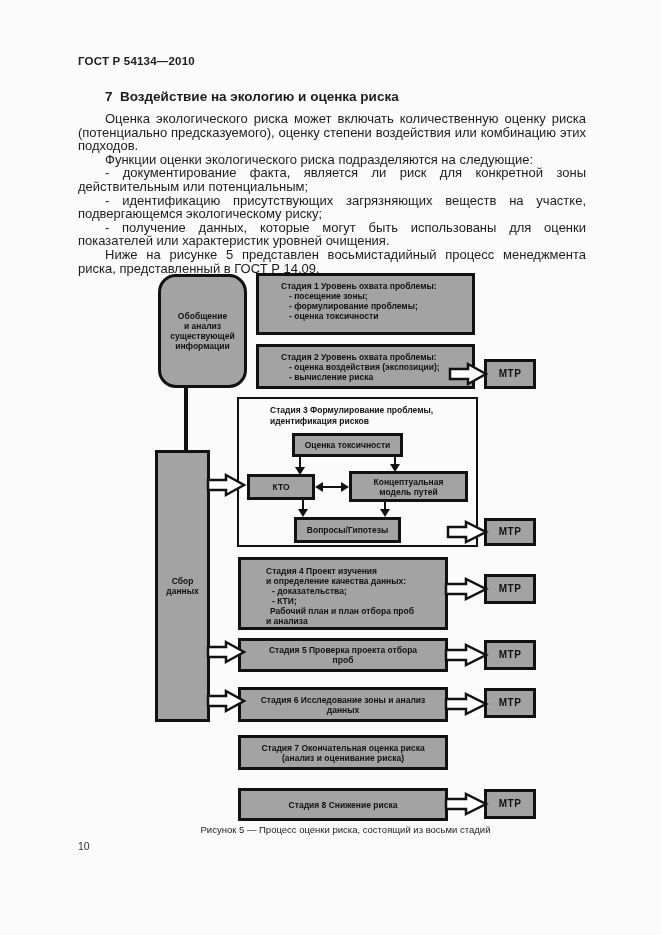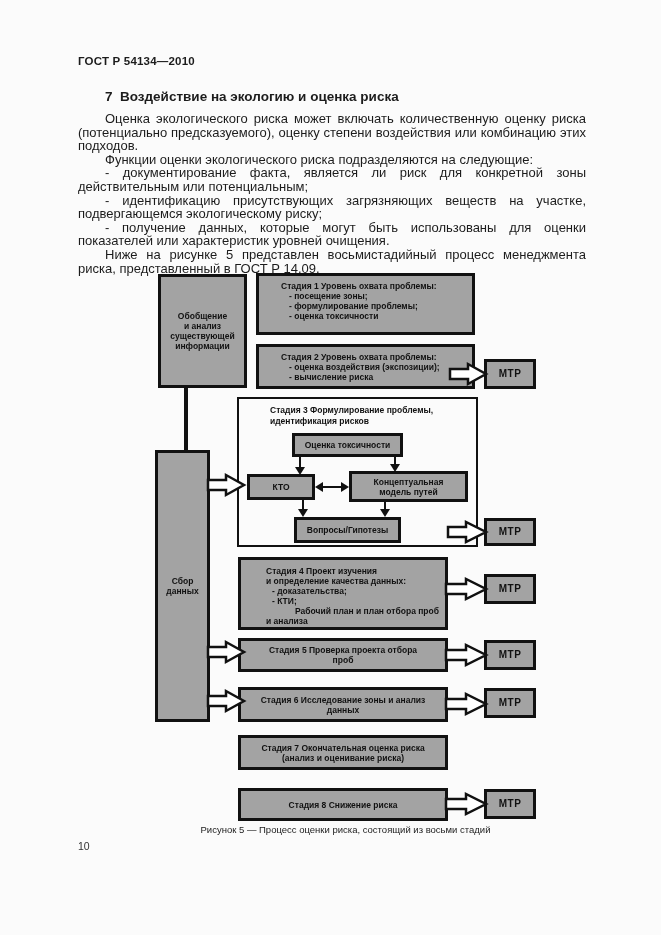--- a/index.html
+++ b/index.html
@@ -35,21 +35,21 @@
   .box.thin{border-width:2px;background:transparent;}
   .center{
     display:flex;align-items:center;justify-content:center;
     text-align:center;white-space:pre-line;
   }
   .stage-pad{padding:5px 6px 0 22px;}
   .st-title{font-weight:bold;}
   .st-item{padding-left:8px;}
   .s4-l0,.s4-l1{padding-left:0;}
   .s4-item{padding-left:6px;}
-  .s4-plan{padding-left:4px;text-align:right;}
+  .s4-plan{padding-left:4px;}
   .stage3-title{
     position:absolute;left:270px;top:137px;width:205px;
     font-weight:bold;font-size:8.5px;line-height:10.5px;
     white-space:pre-line;color:#111;
   }
   .mtr{
     display:flex;align-items:center;justify-content:center;
     font-size:10px;letter-spacing:.5px;
   }
   svg.connectors{position:absolute;left:0;top:0;width:661px;height:570px;pointer-events:none;}
@@ -75,21 +75,21 @@
     <p>Оценка экологического риска может включать количественную оценку риска (потенциально предсказуемого), оценку степени воздействия или комбинацию этих подходов.</p>
     <p>Функции оценки экологического риска подразделяются на следующие:</p>
     <p>- документирование факта, является ли риск для конкретной зоны действительным или потенциальным;</p>
     <p>- идентификацию присутствующих загрязняющих веществ на участке, подвергающемся экологическому риску;</p>
     <p>- получение данных, которые могут быть использованы для оценки показателей или характеристик уровней очищения.</p>
     <p>Ниже на рисунке 5 представлен восьмистадийный процесс менеджмента риска, представленный в ГОСТ Р 14.09.</p>
   </div>
 
   <div class="diagram">
 
-    <div class="box center" style="left:158px;top:6px;width:89px;height:114px;">Обобщение
+    <div class="box center" style="left:158px;top:6px;width:89px;height:114px;border-radius:18px;">Обобщение
 и анализ
 существующей
 информации</div>
     <div class="box center" style="left:155px;top:182px;width:55px;height:272px;">Сбор
 данных</div>
 
     <div class="box stage-pad" style="left:256px;top:5px;width:219px;height:62px;">
       <div class="st-title">Стадия 1 Уровень охвата проблемы:</div>
       <div class="st-item">- посещение зоны;</div>
       <div class="st-item">- формулирование проблемы;</div>

